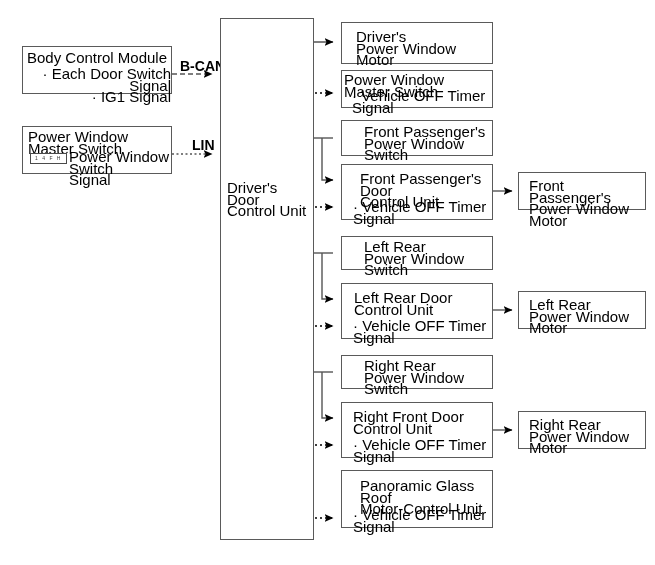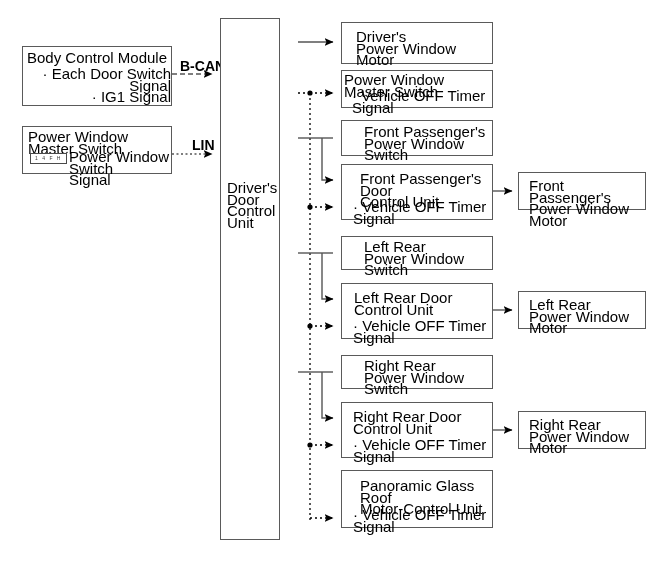--- a/index.html
+++ b/index.html
@@ -7,25 +7,25 @@
        font-family:"Liberation Sans","DejaVu Sans",sans-serif;
        color:#000;overflow:hidden;}
   #diagram{position:absolute;left:0;top:0;width:655px;height:565px;}
 
   .box{position:absolute;box-sizing:border-box;border:1px solid #5a5a5a;
        background:#ffffff;}
   .box .txt{position:absolute;left:0;right:0;font-size:15px;line-height:11.5px;
             color:#000;white-space:pre-line;}
 
   
-  #ddcu{left:220px;top:18px;width:60px;height:522px;}
+  #ddcu{left:220px;top:18px;width:94px;height:522px;}
   #ddcu .txt{left:6px;right:4px;top:163px;text-align:left;}
 
   
-  #bcm{left:22px;top:46px;width:150px;height:60px;}
+  #bcm{left:22px;top:46px;width:150px;height:48px;}
   #bcm .t1{top:5px;text-align:center;}
   #bcm .t2{top:21px;left:7px;text-align:right;}
 
   #pwms{left:22px;top:126px;width:150px;height:48px;}
   #pwms .t1{top:4px;left:5px;text-align:left;}
   #pwms .t2{top:24px;left:5px;text-align:left;}
 
   .minibox{position:absolute;left:30px;top:153px;width:37px;height:11px;
            border:1px solid #4a4a4a;background:#fff;box-sizing:border-box;
            font-size:5px;line-height:9px;letter-spacing:1.5px;
@@ -181,21 +181,21 @@
     <div class="txt t1">Left Rear Door Control Unit</div>
     <div class="txt t2">· Vehicle OFF Timer Signal</div>
   </div>
 
   <div class="box" id="sw-rr">
     <div class="txt t1">Right Rear
 Power Window Switch</div>
   </div>
 
   <div class="box" id="dcu-rr">
-    <div class="txt t1">Right Rear Door Control Unit</div>
+    <div class="txt t1">Right Front Door Control Unit</div>
     <div class="txt t2">· Vehicle OFF Timer Signal</div>
   </div>
 
   <div class="box" id="pgr">
     <div class="txt t1">Panoramic Glass Roof
 Motor-Control Unit</div>
     <div class="txt t2">· Vehicle OFF Timer Signal</div>
   </div>
 
   <div class="box" id="m-fp">

